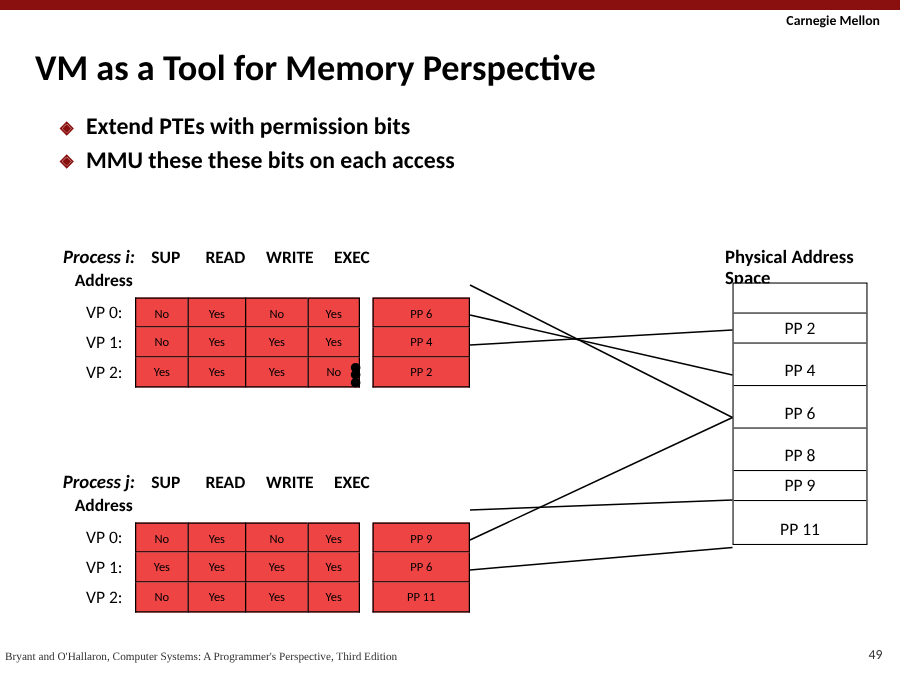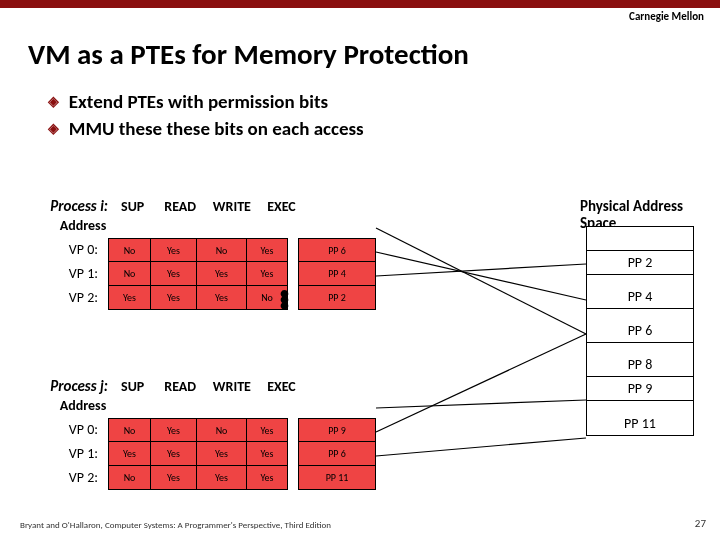--- a/index.html
+++ b/index.html
@@ -32,30 +32,30 @@
   .ptetable .cell.exec { width: 42px; }
   .ptetable .cell.addr { width: 78px; border-left: 1.5px solid #000; margin-left: 10px; }
   .ptetable .datarow + .datarow .cell { border-top: none; }
   .vdots { position: absolute; left: 280px; top: 290px; font-size: 18px; font-weight: 900; letter-spacing: 0; line-height: 6px; }
   .phys-title { position: absolute; right: 20px; top: 198px; width: 120px; font-weight: 700; font-size: 15px; text-align: left; line-height: 1.15; }
   .phys { position: absolute; right: 26px; top: 226px; width: 108px; border: 1.5px solid #000; }
   .phys .pp { height: 24px; border-bottom: 1.5px solid #000; display: flex; align-items: center; justify-content: center; font-size: 14px; background: #fff; }
   .phys .pp:last-child { border-bottom: none; }
   .phys .gap { height: 10px; background: #fff; }
   svg.lines { position: absolute; top: 0; left: 0; width: 720px; height: 540px; pointer-events: none; }
-  .footer { position: absolute; bottom: 10px; left: 20px; font-size: 9px; color: #333; }
+  .footer { position: absolute; bottom: 10px; left: 4px; font-size: 9px; color: #333; font-family: Liberation Serif, serif; }
   .pagenum { position: absolute; bottom: 10px; right: 14px; font-size: 11px; color: #333; }
 </style>
 </head>
 <body>
 
 <div class="slide">
   <div class="topbar"></div>
   <div class="univ">Carnegie Mellon</div>
-  <div class="title">VM as a PTEs for Memory Protection</div>
+  <div class="title">VM as a Tool for Memory Perspective</div>
 
   <div class="bullets">
     <div class="row">
       <span class="icn">◈</span>
       <span>Extend PTEs with permission bits</span>
     </div>
     <div class="row">
       <span class="icn">◈</span>
       <span>MMU these these bits on each access</span>
     </div>
@@ -153,14 +153,14 @@
       <line x1="376" y1="228" x2="586" y2="334"></line>
       <line x1="376" y1="252" x2="586" y2="300"></line>
       <line x1="376" y1="276" x2="586" y2="264"></line>
       <line x1="376" y1="408" x2="586" y2="400"></line>
       <line x1="376" y1="432" x2="586" y2="334"></line>
       <line x1="376" y1="456" x2="586" y2="438"></line>
     </g>
   </svg>
 
   <div class="footer">Bryant and O'Hallaron, Computer Systems: A Programmer's Perspective, Third Edition</div>
-  <div class="pagenum">27</div>
+  <div class="pagenum">49</div>
 </div>
 
 </body></html>

